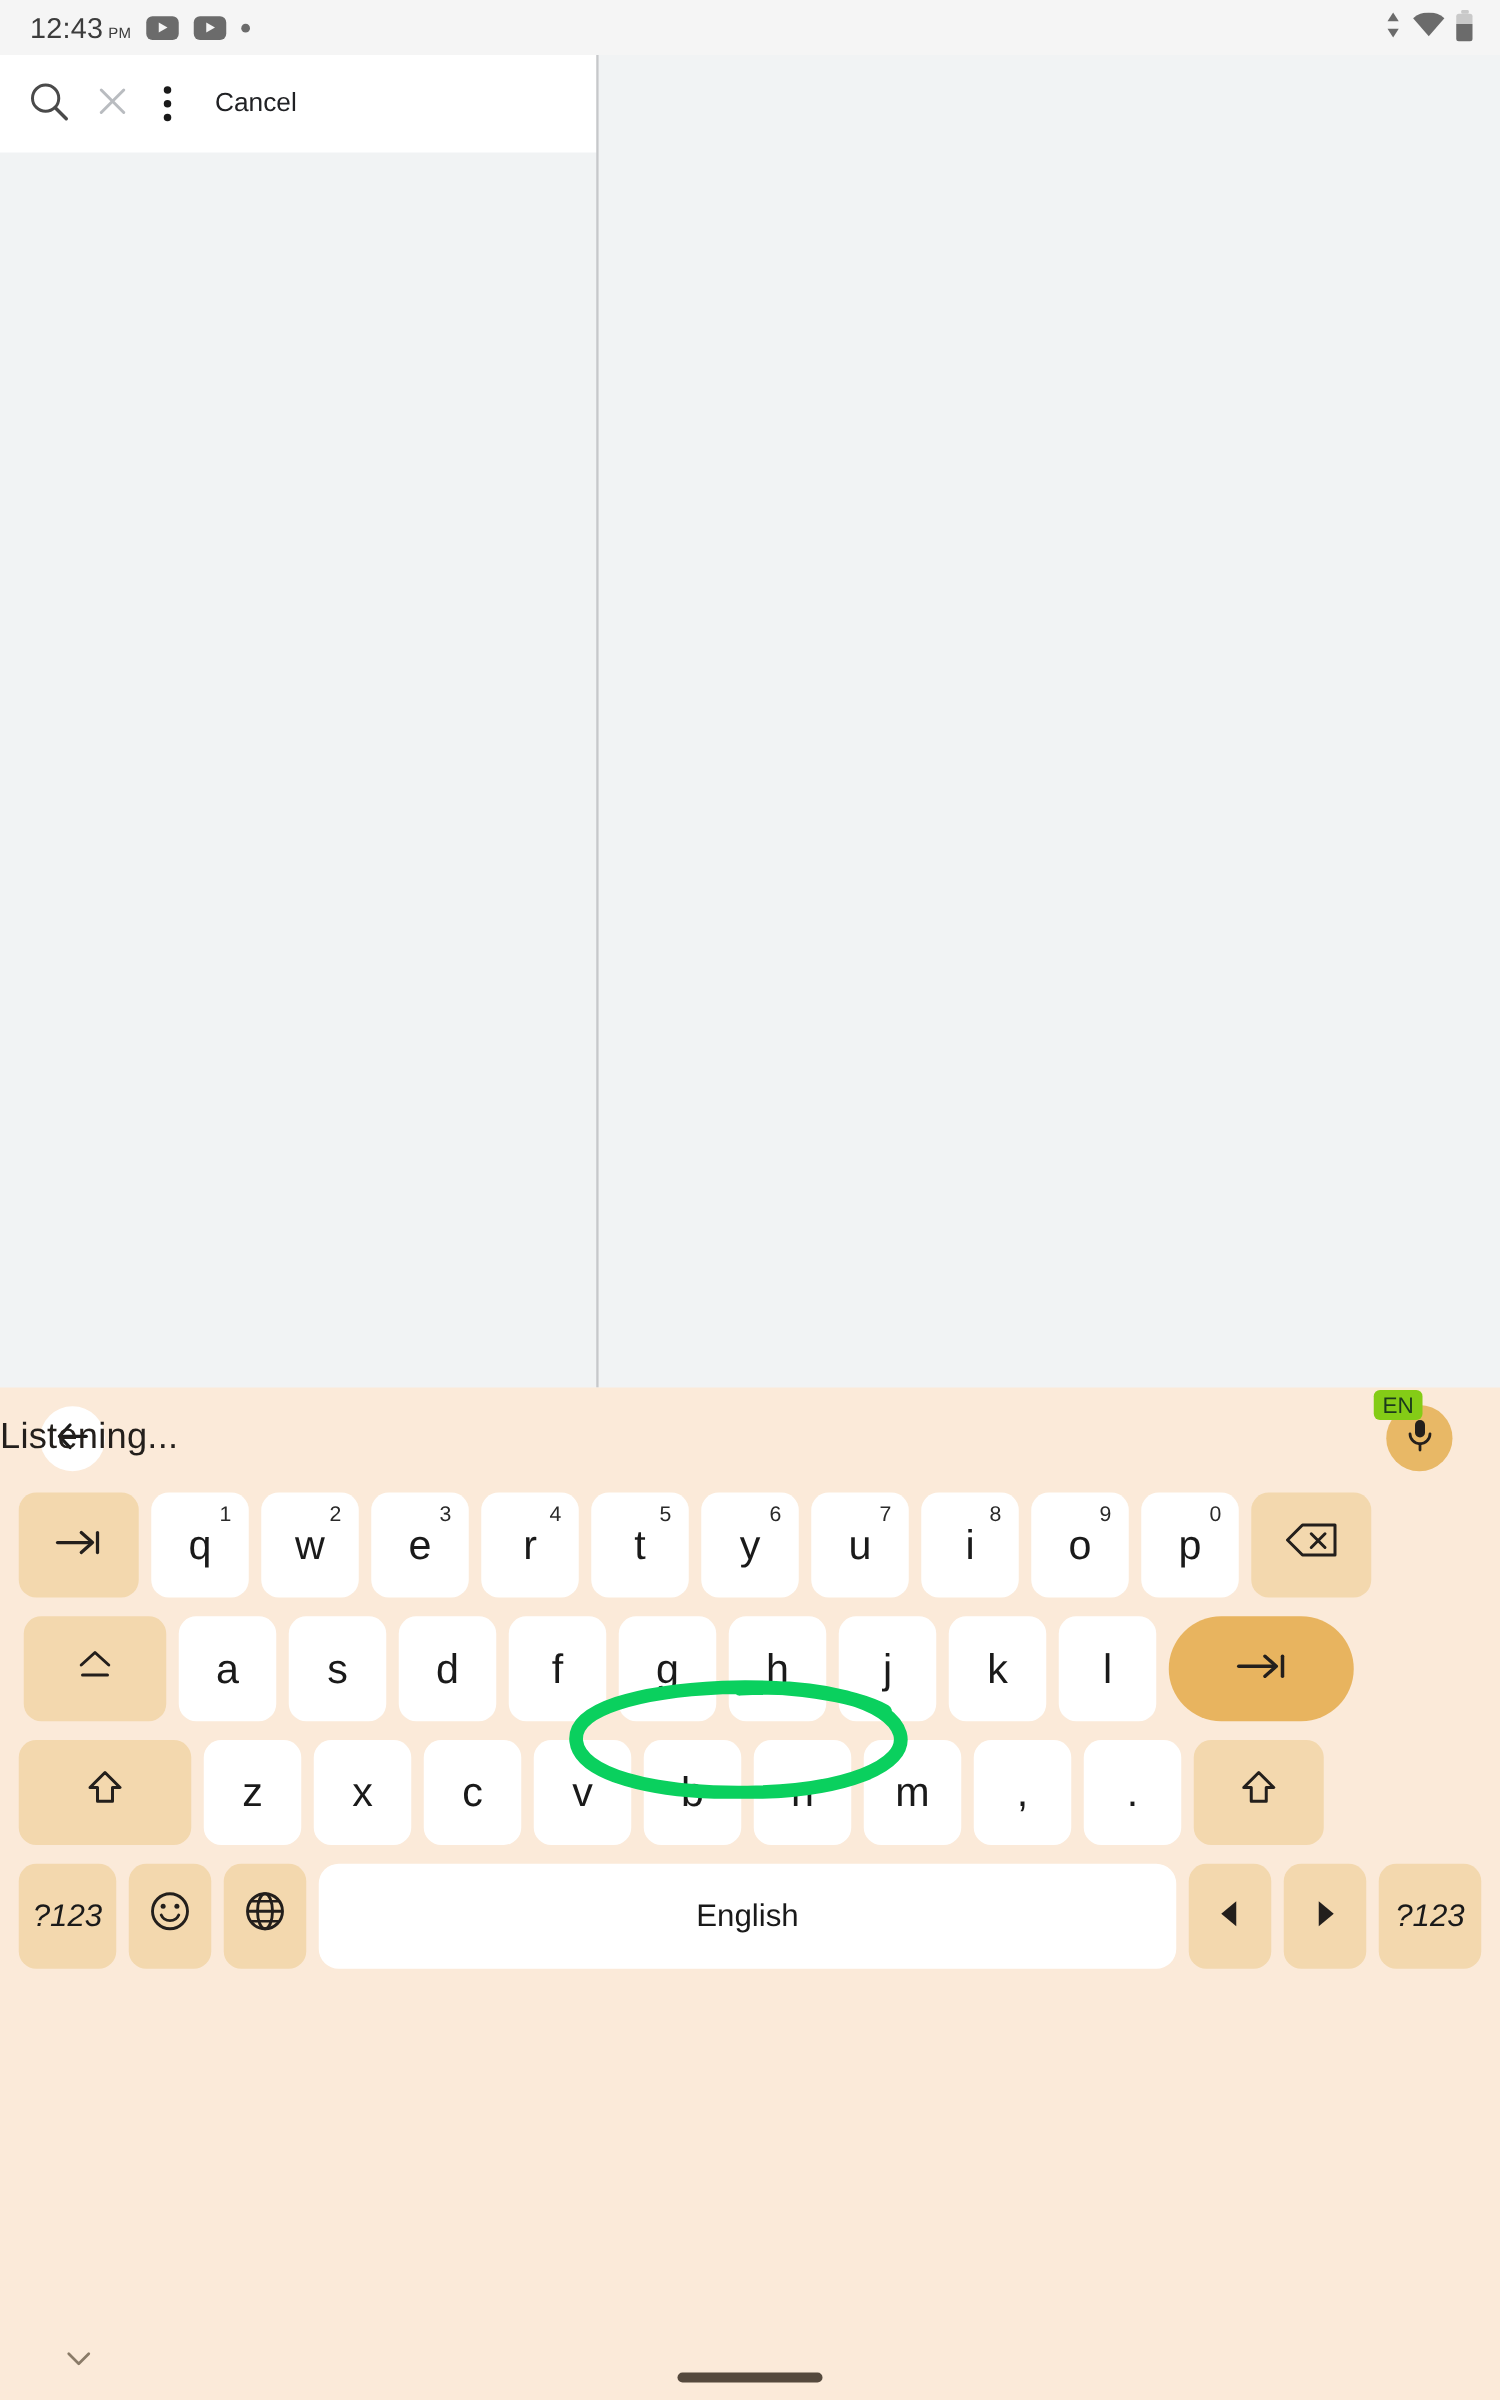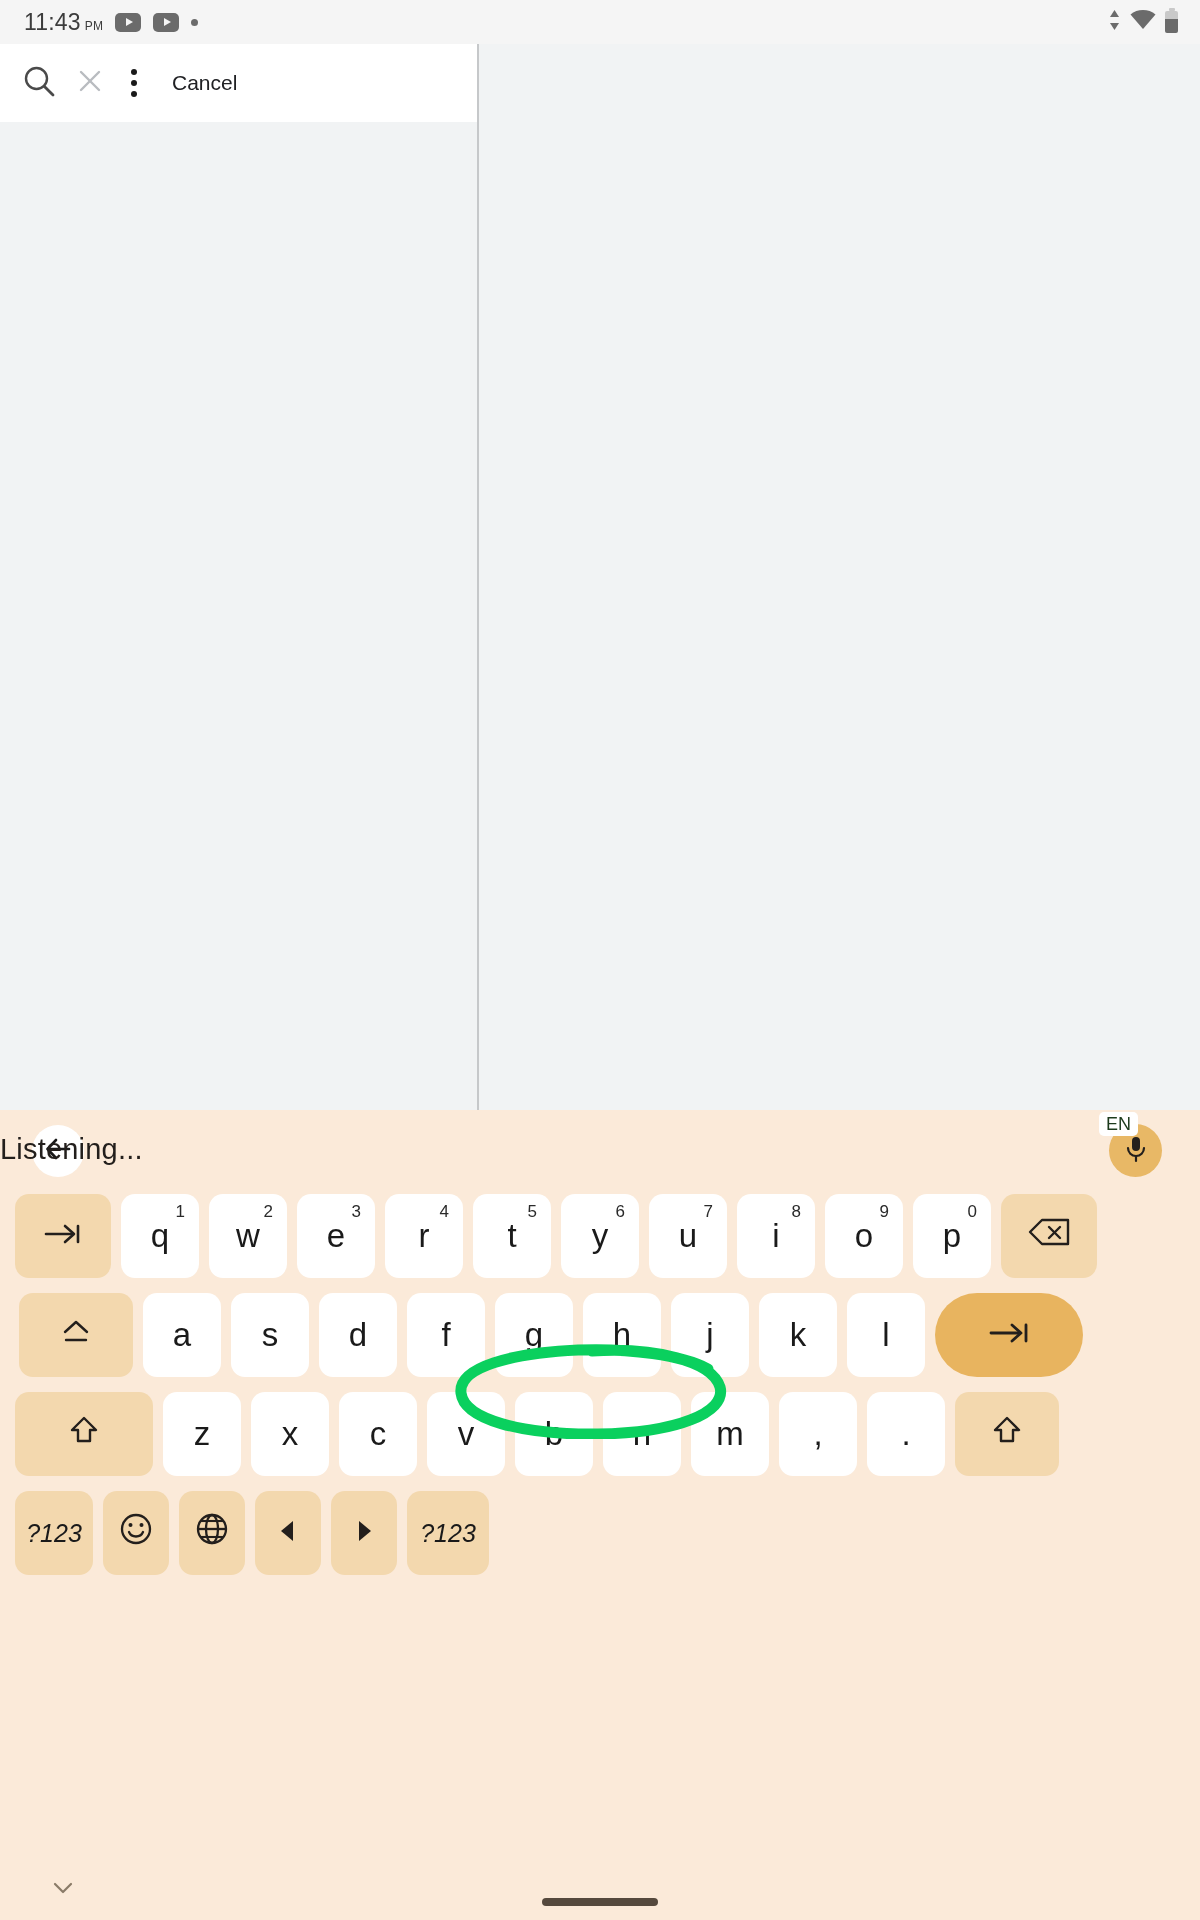--- a/index.html
+++ b/index.html
@@ -126,21 +126,21 @@
     display: flex; align-items: center; gap: 12px;
   }
   #minimize-label { font-size: 25px; color: #1e1b18; }
   #mic-btn {
     position: absolute; right: 38px; top: 14px;
     width: 53px; height: 53px; border-radius: 50%; background: #e8b866;
     display: flex; align-items: center; justify-content: center;
   }
   #lang-badge {
     position: absolute; right: 62px; top: 2px;
-    background: #ffffff; color: #1c3a1c; font-size: 18px;
+    background: #84cc16; color: #1c3a1c; font-size: 18px;
     padding: 2px 7px; border-radius: 5px; line-height: 20px;
   }
 
   .kb-row { position: absolute; left: 0; width: 1200px; display: flex; align-items: center; }
   #row1 { top: 84px;  height: 84px; }
   #row2 { top: 183px; height: 84px; }
   #row3 { top: 282px; height: 84px; }
   #row4 { top: 381px; height: 84px; }
 
   .key {
@@ -170,21 +170,21 @@
   }
 </style>
 </head>
 <body>
 
 <div id="screen">
 
   <div id="statusbar">
     <div id="status-left">
       <div id="clock">
-        <span>11:43</span><span class="ampm">PM</span>
+        <span>12:43</span><span class="ampm">PM</span>
       </div>
       <div class="yt-icon"></div>
       <div class="yt-icon"></div>
       <div class="dot-icon"></div>
     </div>
     <div id="status-right">
       <span>
         <svg width="13" height="22" viewBox="0 0 13 22">
           <path d="M6.5 1 L11 8 L2 8 Z" fill="#6b6b6b"></path>
           <path d="M6.5 21 L2 14 L11 14 Z" fill="#6b6b6b"></path>
@@ -413,20 +413,23 @@
         </div>
         <div class="key fn" style="width: 66px;">
           <span><svg width="34" height="34" viewBox="0 0 34 34">
               <circle cx="17" cy="17" r="14" fill="none" stroke="#231f1c" stroke-width="2.3"></circle>
               <ellipse cx="17" cy="17" rx="6" ry="14" fill="none" stroke="#231f1c" stroke-width="2.3"></ellipse>
               <line x1="3" y1="17" x2="31" y2="17" stroke="#231f1c" stroke-width="2.3"></line>
               <line x1="6" y1="9" x2="28" y2="9" stroke="#231f1c" stroke-width="2.1"></line>
               <line x1="6" y1="25" x2="28" y2="25" stroke="#231f1c" stroke-width="2.1"></line>
             </svg></span>
         </div>
+        <div class="key spacebar" style="border-radius: 16px;">
+          <span>English</span>
+        </div>
         <div class="key fn" style="width: 66px;">
           <span><svg width="20" height="26" viewBox="0 0 20 26">
               <polygon points="15,3 15,23 3,13" fill="#231f1c"></polygon>
             </svg></span>
         </div>
         <div class="key fn" style="width: 66px;">
           <span><svg width="20" height="26" viewBox="0 0 20 26">
               <polygon points="5,3 5,23 17,13" fill="#231f1c"></polygon>
             </svg></span>
         </div>

